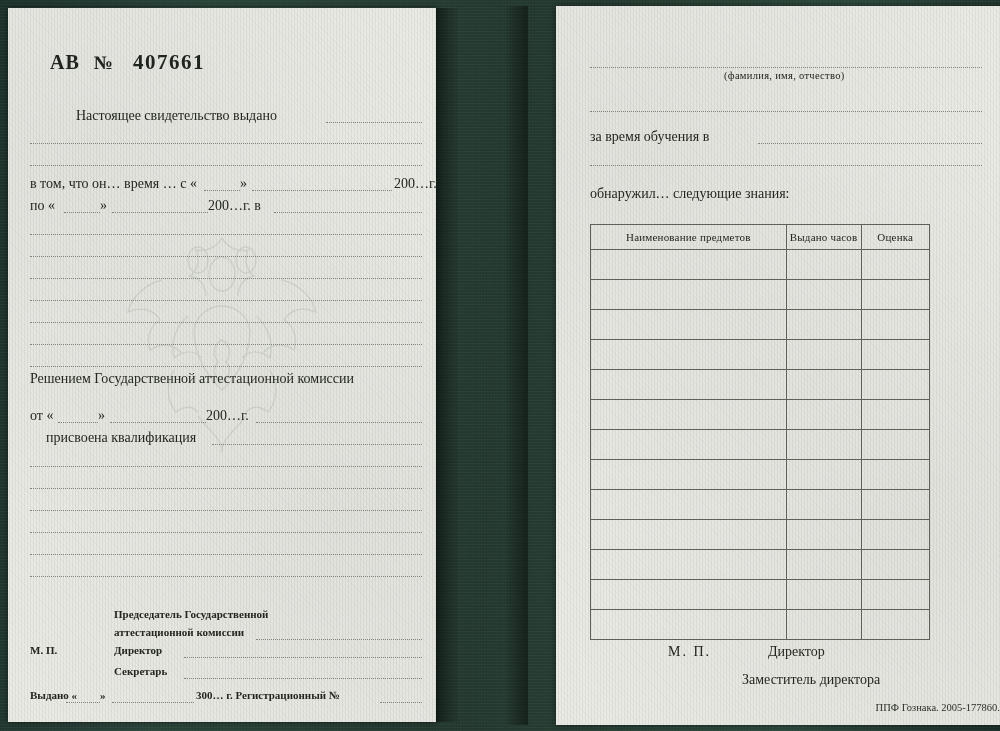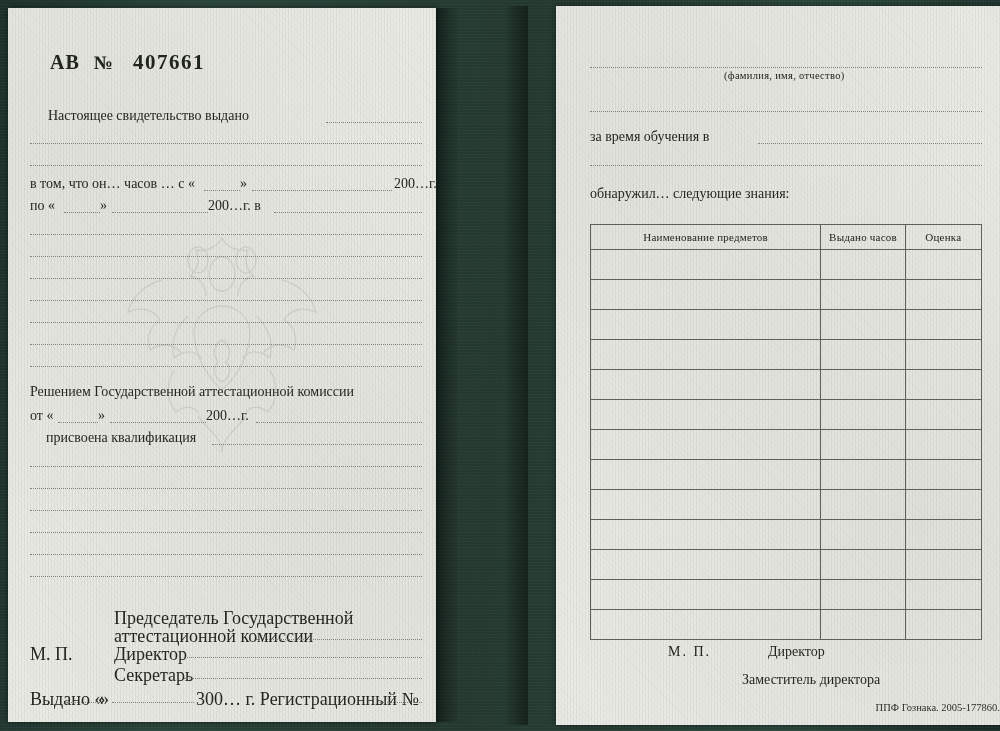--- a/index.html
+++ b/index.html
@@ -119,21 +119,21 @@
     letter-spacing: 1.5px;
     color: #20241f;
   }
 
   .ltext {
     position: absolute;
     font-size: 14px;
     color: #23271f;
     white-space: nowrap;
   }
-  .ltext.small { font-size: 18px; }
+  .ltext.small { font-size: 11px; font-weight: bold; }
 
   .dots {
     position: absolute;
     height: 1px;
     border-bottom: 1px dotted #6f7468;
     opacity: 0.85;
   }
 
   
   .rtext {
@@ -144,21 +144,21 @@
   }
   .rtext.tiny {
     font-size: 10.5px;
     letter-spacing: 0.3px;
   }
 
   table.grades {
     position: absolute;
     left: 34px;
     top: 218px;
-    width: 392px;
+    width: 340px;
     border-collapse: collapse;
     font-size: 11px;
     color: #23271f;
   }
   table.grades th {
     border: 1px solid #5d6157;
     font-weight: normal;
     font-size: 11px;
     padding: 6px 2px;
     text-align: center;
@@ -223,48 +223,48 @@
       </g>
     </svg>
 
     <div class="page-inner">
       <div class="title-row">
         <span class="title-series">АВ</span>
         <span class="title-no">№</span>
         <span class="title-num">407661</span>
       </div>
 
-      <div class="ltext" style="left:40px; top:100px;">Настоящее свидетельство выдано</div>
+      <div class="ltext" style="left:68px; top:100px;">Настоящее свидетельство выдано</div>
       <div class="dots" style="left:318px; top:113px; width:96px;"></div>
 
       <div class="dots" style="left:22px; top:134px; width:392px;"></div>
       <div class="dots" style="left:22px; top:156px; width:392px;"></div>
 
-      <div class="ltext" style="left:22px; top:168px;">в том, что он… часов … с «</div>
+      <div class="ltext" style="left:22px; top:168px;">в том, что он… время … с «</div>
       <div class="dots" style="left:196px; top:181px; width:36px;"></div>
       <div class="ltext" style="left:232px; top:168px;">»</div>
       <div class="dots" style="left:244px; top:181px; width:140px;"></div>
       <div class="ltext" style="left:386px; top:168px;">200…г.</div>
 
       <div class="ltext" style="left:22px; top:190px;">по «</div>
       <div class="dots" style="left:56px; top:203px; width:36px;"></div>
       <div class="ltext" style="left:92px; top:190px;">»</div>
       <div class="dots" style="left:104px; top:203px; width:96px;"></div>
       <div class="ltext" style="left:200px; top:190px;">200…г. в</div>
       <div class="dots" style="left:266px; top:203px; width:148px;"></div>
 
       <div class="dots" style="left:22px; top:225px; width:392px;"></div>
       <div class="dots" style="left:22px; top:247px; width:392px;"></div>
       <div class="dots" style="left:22px; top:269px; width:392px;"></div>
       <div class="dots" style="left:22px; top:291px; width:392px;"></div>
       <div class="dots" style="left:22px; top:313px; width:392px;"></div>
       <div class="dots" style="left:22px; top:335px; width:392px;"></div>
       <div class="dots" style="left:22px; top:357px; width:392px;"></div>
 
-      <div class="ltext" style="left:22px; top:376px;">Решением   Государственной   аттестационной   комиссии</div>
+      <div class="ltext" style="left:22px; top:363px;">Решением   Государственной   аттестационной   комиссии</div>
 
       <div class="ltext" style="left:22px; top:400px;">от «</div>
       <div class="dots" style="left:50px; top:413px; width:40px;"></div>
       <div class="ltext" style="left:90px; top:400px;">»</div>
       <div class="dots" style="left:102px; top:413px; width:96px;"></div>
       <div class="ltext" style="left:198px; top:400px;">200…г.</div>
       <div class="dots" style="left:248px; top:413px; width:166px;"></div>
 
       <div class="ltext" style="left:38px; top:422px;">присвоена квалификация</div>
       <div class="dots" style="left:204px; top:435px; width:210px;"></div>

